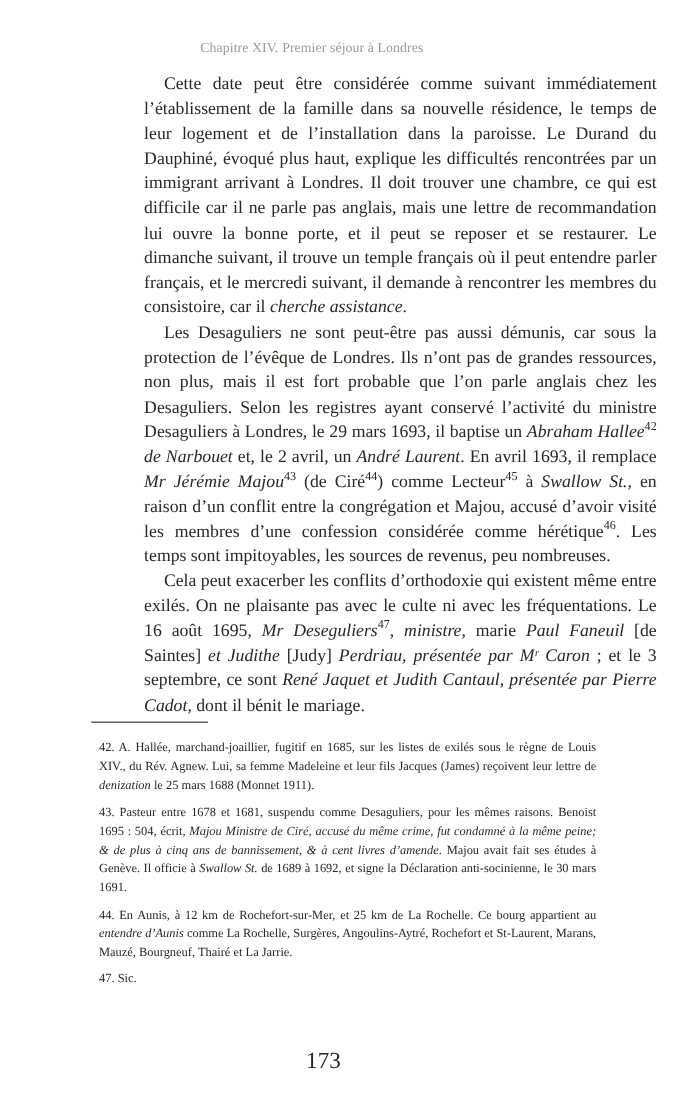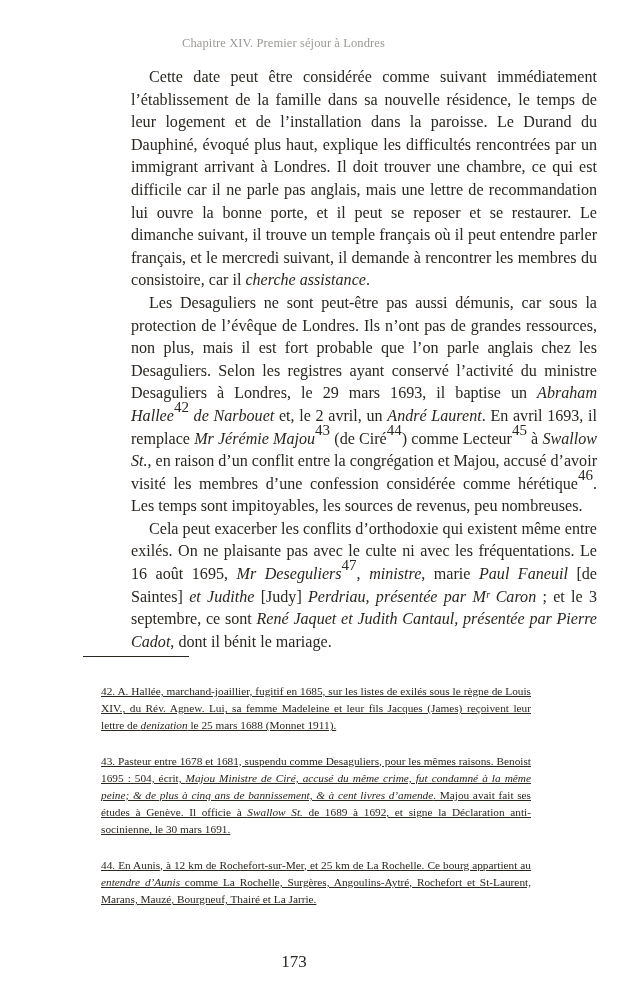--- a/index.html
+++ b/index.html
@@ -35,21 +35,21 @@
       text-align: justify;
       hyphens: none;
       margin-left: 48px;
     }
     .body-text p {
       margin: 0;
       text-indent: 18px;
     }
     .body-text i { font-style: italic; }
     sup.fn {
-      font-size: 15px;
+      font-size: 11px;
       vertical-align: 0;
       position: relative;
       top: -0.6em;
       line-height: 0;
     }
     .footnote-rule {
       position: absolute;
       top: 656px;
       left: 83px;
       width: 106px;
@@ -59,46 +59,46 @@
     .footnotes {
       position: absolute;
       top: 665px;
       left: 83px;
       width: 466px;
       font-size: 11.3px;
       line-height: 17.2px;
       text-align: justify;
     }
     .footnote {
-      margin: 18px;
-      text-decoration: underline;
+      margin: 7px;
     }
     .footnote i { font-style: italic; }
     .page-number {
       position: absolute;
       top: 952px;
       left: 0;
       width: 588px;
       text-align: center;
-      font-size: 17px;
+      font-size: 21px;
       color: #2b2620;
     }
   </style>
 </head>
 <body>
 
 <div class="running-head">Chapitre XIV. Premier séjour à Londres</div>
 
 <div class="body-text">
   <p><span>Cette date peut être considérée comme suivant immédiatement l’établissement de la famille dans sa nouvelle résidence, le temps de leur logement et de l’installation dans la paroisse. Le Durand du Dauphiné, évoqué plus haut, explique les difficultés rencontrées par un immigrant arrivant à Londres. Il doit trouver une chambre, ce qui est difficile car il ne parle pas anglais, mais une lettre de recommandation lui ouvre la bonne porte, et il peut se reposer et se restaurer. Le dimanche suivant, il trouve un temple français où il peut entendre parler français, et le mercredi suivant, il demande à rencontrer les membres du consistoire, car il </span><i>cherche assistance</i><span>.</span></p>
   <p><span>Les Desaguliers ne sont peut-être pas aussi démunis, car sous la protection de l’évêque de Londres. Ils n’ont pas de grandes ressources, non plus, mais il est fort probable que l’on parle anglais chez les Desaguliers. Selon les registres ayant conservé l’activité du ministre Desaguliers à Londres, le 29 mars 1693, il baptise un </span><i>Abraham Hallee</i><sup class="fn">42</sup><i> de Narbouet</i><span> et, le 2 avril, un </span><i>André Laurent</i><span>. En avril 1693, il remplace </span><i>Mr Jérémie Majou</i><sup class="fn">43</sup><span> (de Ciré</span><sup class="fn">44</sup><span>) comme Lecteur</span><sup class="fn">45</sup><span> à </span><i>Swallow St.</i><span>, en raison d’un conflit entre la congrégation et Majou, accusé d’avoir visité les membres d’une confession considérée comme hérétique</span><sup class="fn">46</sup><span>. Les temps sont impitoyables, les sources de revenus, peu nombreuses.</span></p>
   <p><span>Cela peut exacerber les conflits d’orthodoxie qui existent même entre exilés. On ne plaisante pas avec le culte ni avec les fréquentations. Le 16 août 1695, </span><i>Mr Deseguliers</i><sup class="fn">47</sup><span>, </span><i>ministre</i><span>, marie </span><i>Paul Faneuil</i><span> [de Saintes] </span><i>et Judithe</i><span> [Judy] </span><i>Perdriau, présentée par Mʳ Caron</i><span> ; et le 3 septembre, ce sont </span><i>René Jaquet et Judith Cantaul, présentée par Pierre Cadot</i><span>, dont il bénit le mariage.</span></p>
 </div>
 
 <div class="footnote-rule"></div>
 
 <div class="footnotes">
   <p class="footnote"><span>42. A. Hallée, marchand-joaillier, fugitif en 1685, sur les listes de exilés sous le règne de Louis XIV., du Rév. Agnew. Lui, sa femme Madeleine et leur fils Jacques (James) reçoivent leur lettre de </span><i>denization</i><span> le 25 mars 1688 (Monnet 1911).</span></p>
   <p class="footnote"><span>43. Pasteur entre 1678 et 1681, suspendu comme Desaguliers, pour les mêmes raisons. Benoist 1695 : 504, écrit, </span><i>Majou Ministre de Ciré, accusé du même crime, fut condamné à la même peine; &amp; de plus à cinq ans de bannissement, &amp; à cent livres d’amende</i><span>. Majou avait fait ses études à Genève. Il officie à </span><i>Swallow St.</i><span> de 1689 à 1692, et signe la Déclaration anti-socinienne, le 30 mars 1691.</span></p>
   <p class="footnote"><span>44. En Aunis, à 12 km de Rochefort-sur-Mer, et 25 km de La Rochelle. Ce bourg appartient au </span><i>entendre d’Aunis</i><span> comme La Rochelle, Surgères, Angoulins-Aytré, Rochefort et St-Laurent, Marans, Mauzé, Bourgneuf, Thairé et La Jarrie.</span></p>
+  <p class="footnote"><span>47. Sic.</span></p>
 </div>
 
 <div class="page-number">173</div>
 
 </body></html>

